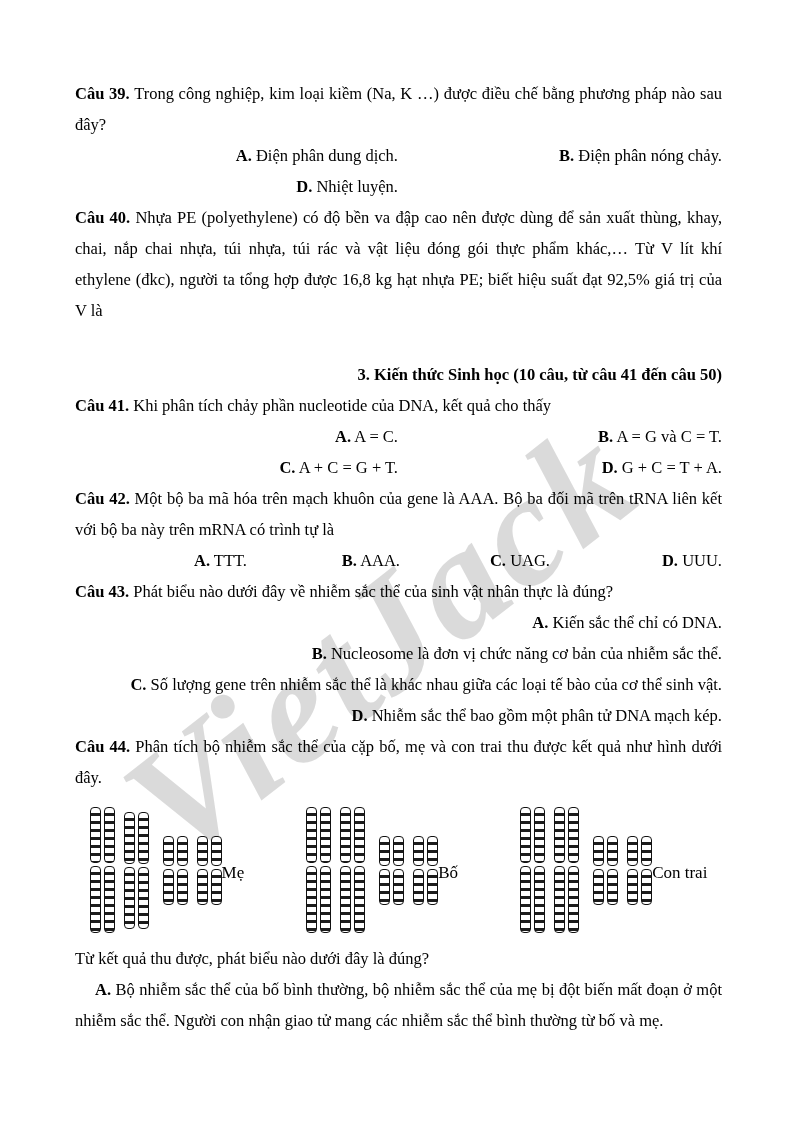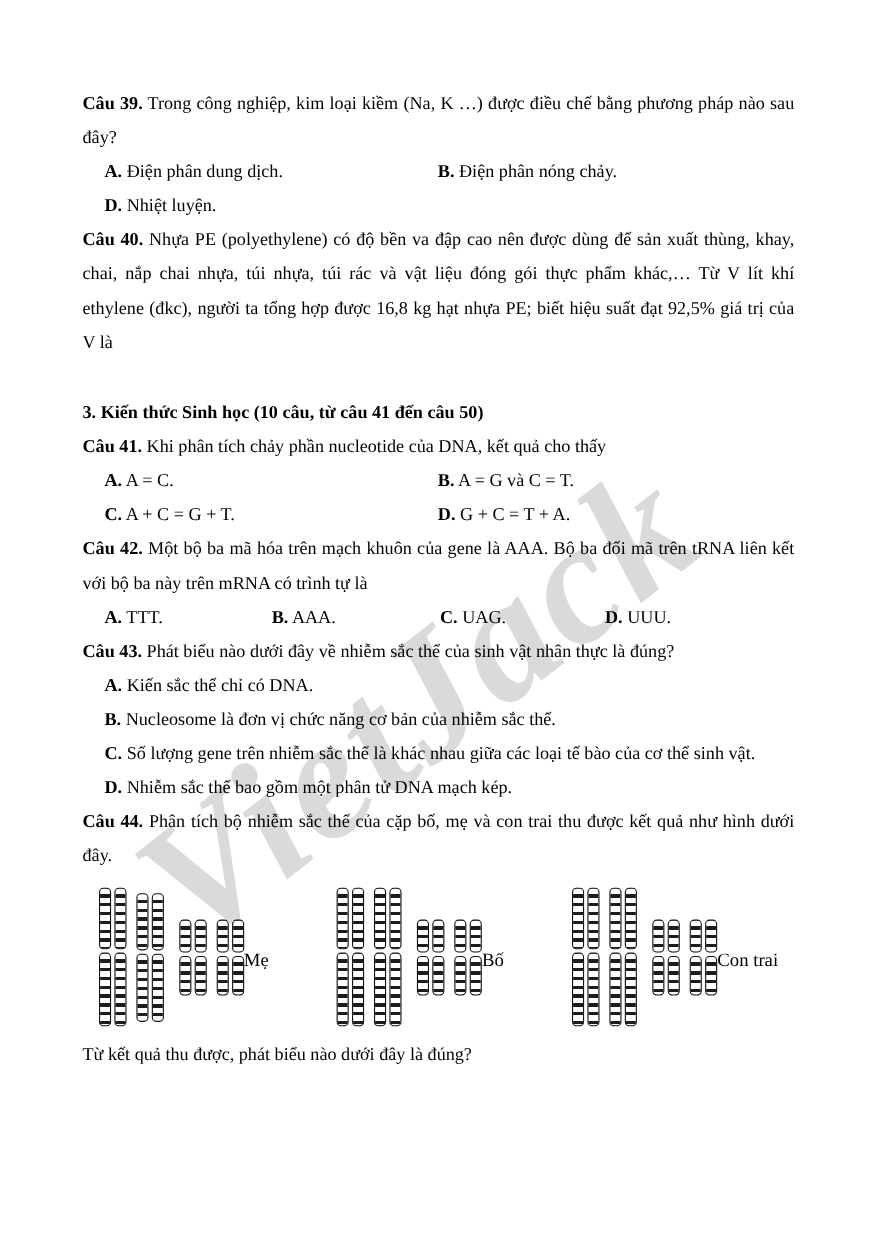--- a/index.html
+++ b/index.html
@@ -25,21 +25,21 @@
     font-family: "Liberation Serif", serif;
     font-style: italic;
     font-weight: bold;
     font-size: 158px;
     letter-spacing: 4px;
     color: #8f8f8f;
     opacity: 0.32;
     white-space: nowrap;
     pointer-events: none;
   }
-  p { margin: 0; }
+  p { margin: 0; text-align: right; }
   .para { text-align: justify; }
   b.qlabel, .option b, .para b { font-weight: bold; }
   .section-heading { font-weight: bold; margin-top: 33px; }
   .options { padding-left: 20px; }
   .grid-2 { display: grid; grid-template-columns: 303px 1fr; }
   .grid-4 { display: grid; grid-template-columns: 152px 153px 150px 1fr; }
   .option-list .option { display: block; }
   .option-para { text-indent: 20px; }
 
   
@@ -259,15 +259,16 @@
                   <div class="arm" style="height: 30px;"></div>
                   <div class="arm" style="height: 36px;"></div>
                 </div>
               </div>
             </div>
           </div>
           <div class="chrom-label">Con trai</div>
         </div>
       </figure>
     <p class="para">Từ kết quả thu được, phát biểu nào dưới đây là đúng?</p>
+    <p class="para option-para"><b>A.</b> <span>Bộ nhiễm sắc thể của bố bình thường, bộ nhiễm sắc thể của mẹ bị đột biến mất đoạn ở một nhiễm sắc thể. Người con nhận giao tử mang các nhiễm sắc thể bình thường từ bố và mẹ.</span></p>
   </section>
 
 </main>
 
 </body></html>

